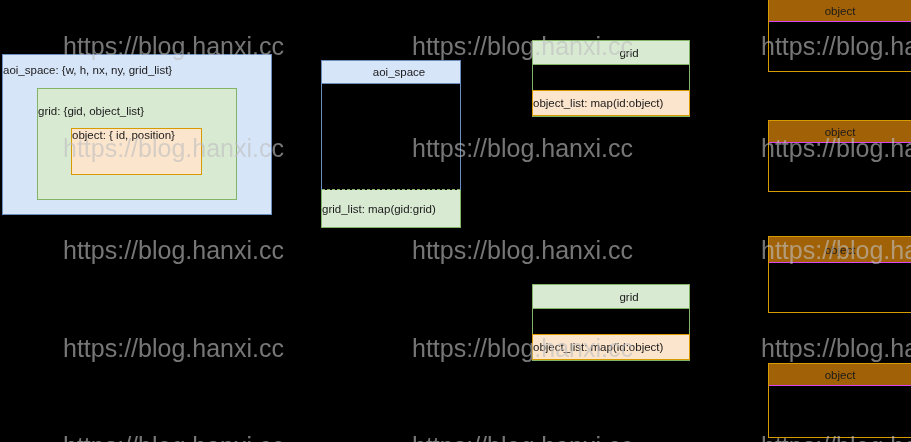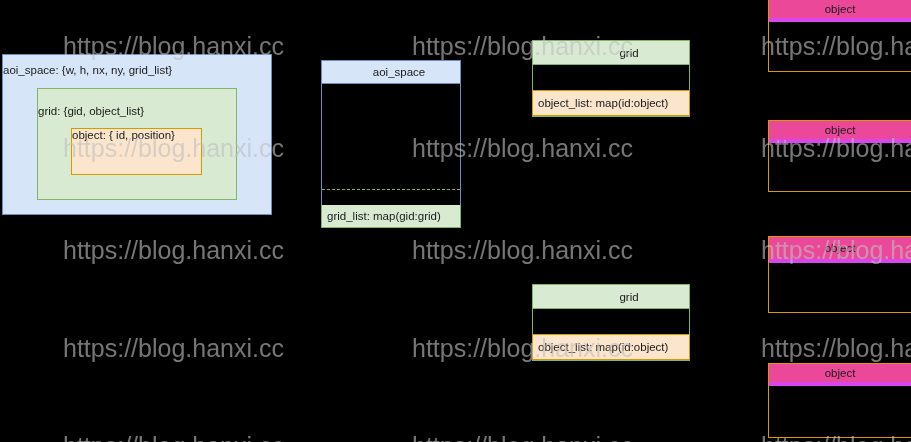--- a/index.html
+++ b/index.html
@@ -94,45 +94,44 @@
   .cls-body {
     box-sizing: border-box;
     background: #000000;
   }
   .cls-foot {
     box-sizing: border-box;
     font-size: 11.5px;
     color: #1a1a1a;
     display: flex;
     align-items: center;
-    padding-left: 5px;
   }
 
   
   #aoi-space-class {
     left: 321px; top: 60px;
     width: 140px; height: 154px;
     border: 1px solid #6c8ebf;
   }
   #aoi-space-class .cls-head {
     height: 23px;
     background: #d7e5f9;
     border-bottom: 1px solid #6c8ebf;
     padding-left: 16px;
   }
   #aoi-space-class .cls-body {
     height: 106px;
     border-bottom: 1px dashed #82b366;
   }
   #aoi-space-class .cls-foot {
-    height: 23px;
+    height: 38px;
     background: #d9ead3;
     border: 1px solid #82b366;
     border-top: none;
-    margin: 15px -1px -1px -1px;
+    margin: 0 -1px -1px -1px;
   }
 
   
   .grid-class {
     width: 158px; height: 77px;
     border: 1px solid #82b366;
   }
   .grid-class .cls-head {
     height: 24px;
     background: #d9ead3;
@@ -151,22 +150,22 @@
   #grid-class-1 { left: 532px; top: 40px; }
   #grid-class-2 { left: 532px; top: 284px; }
 
   
   .object-class {
     left: 768px;
     width: 144px;
     border: 1px solid #d79b00;
   }
   .object-class .cls-head {
-    background: #ec4899;
-    border-bottom: 4px solid #d946ef;
+    background: #a16207;
+    border-bottom: 1px solid #d946ef;
   }
   #object-class-1 { top: -1px;  height: 73px; }
   #object-class-1 .cls-head { height: 22px; }
   #object-class-1 .cls-body { height: 49px; }
 
   #object-class-2 { top: 120px; height: 72px; }
   #object-class-2 .cls-head { height: 22px; }
   #object-class-2 .cls-body { height: 48px; }
 
   #object-class-3 { top: 236px; height: 77px; }

